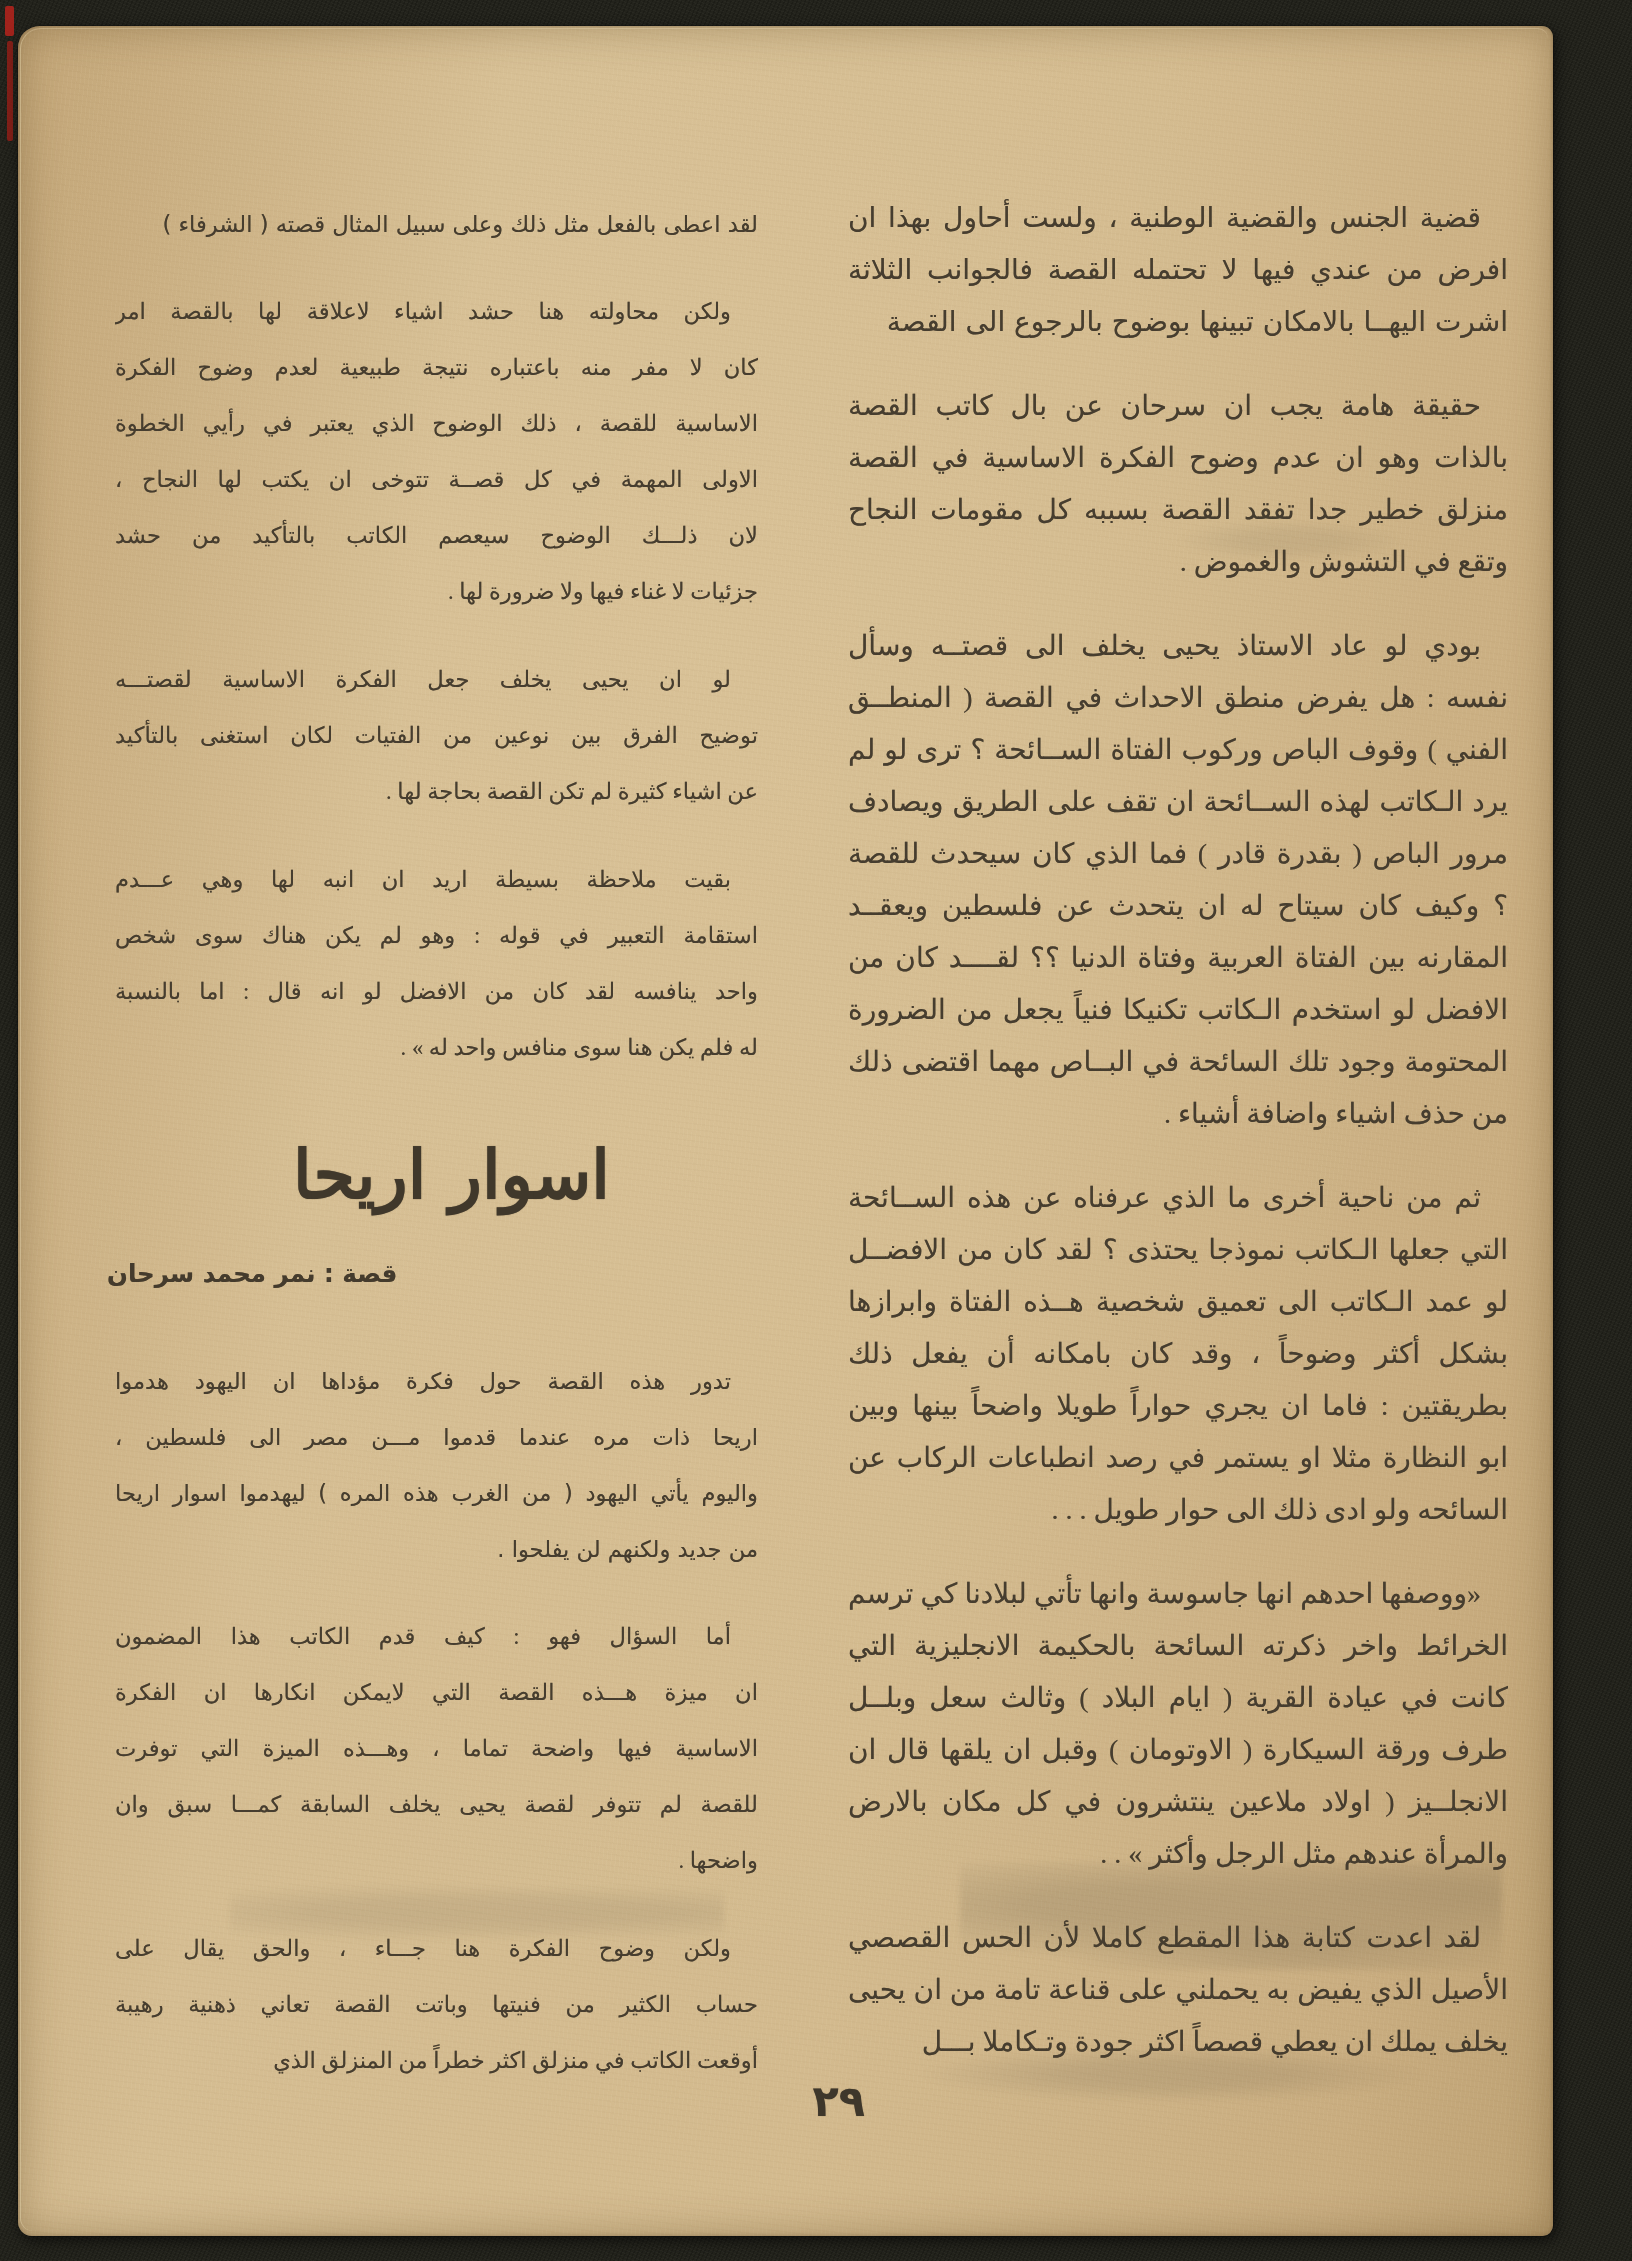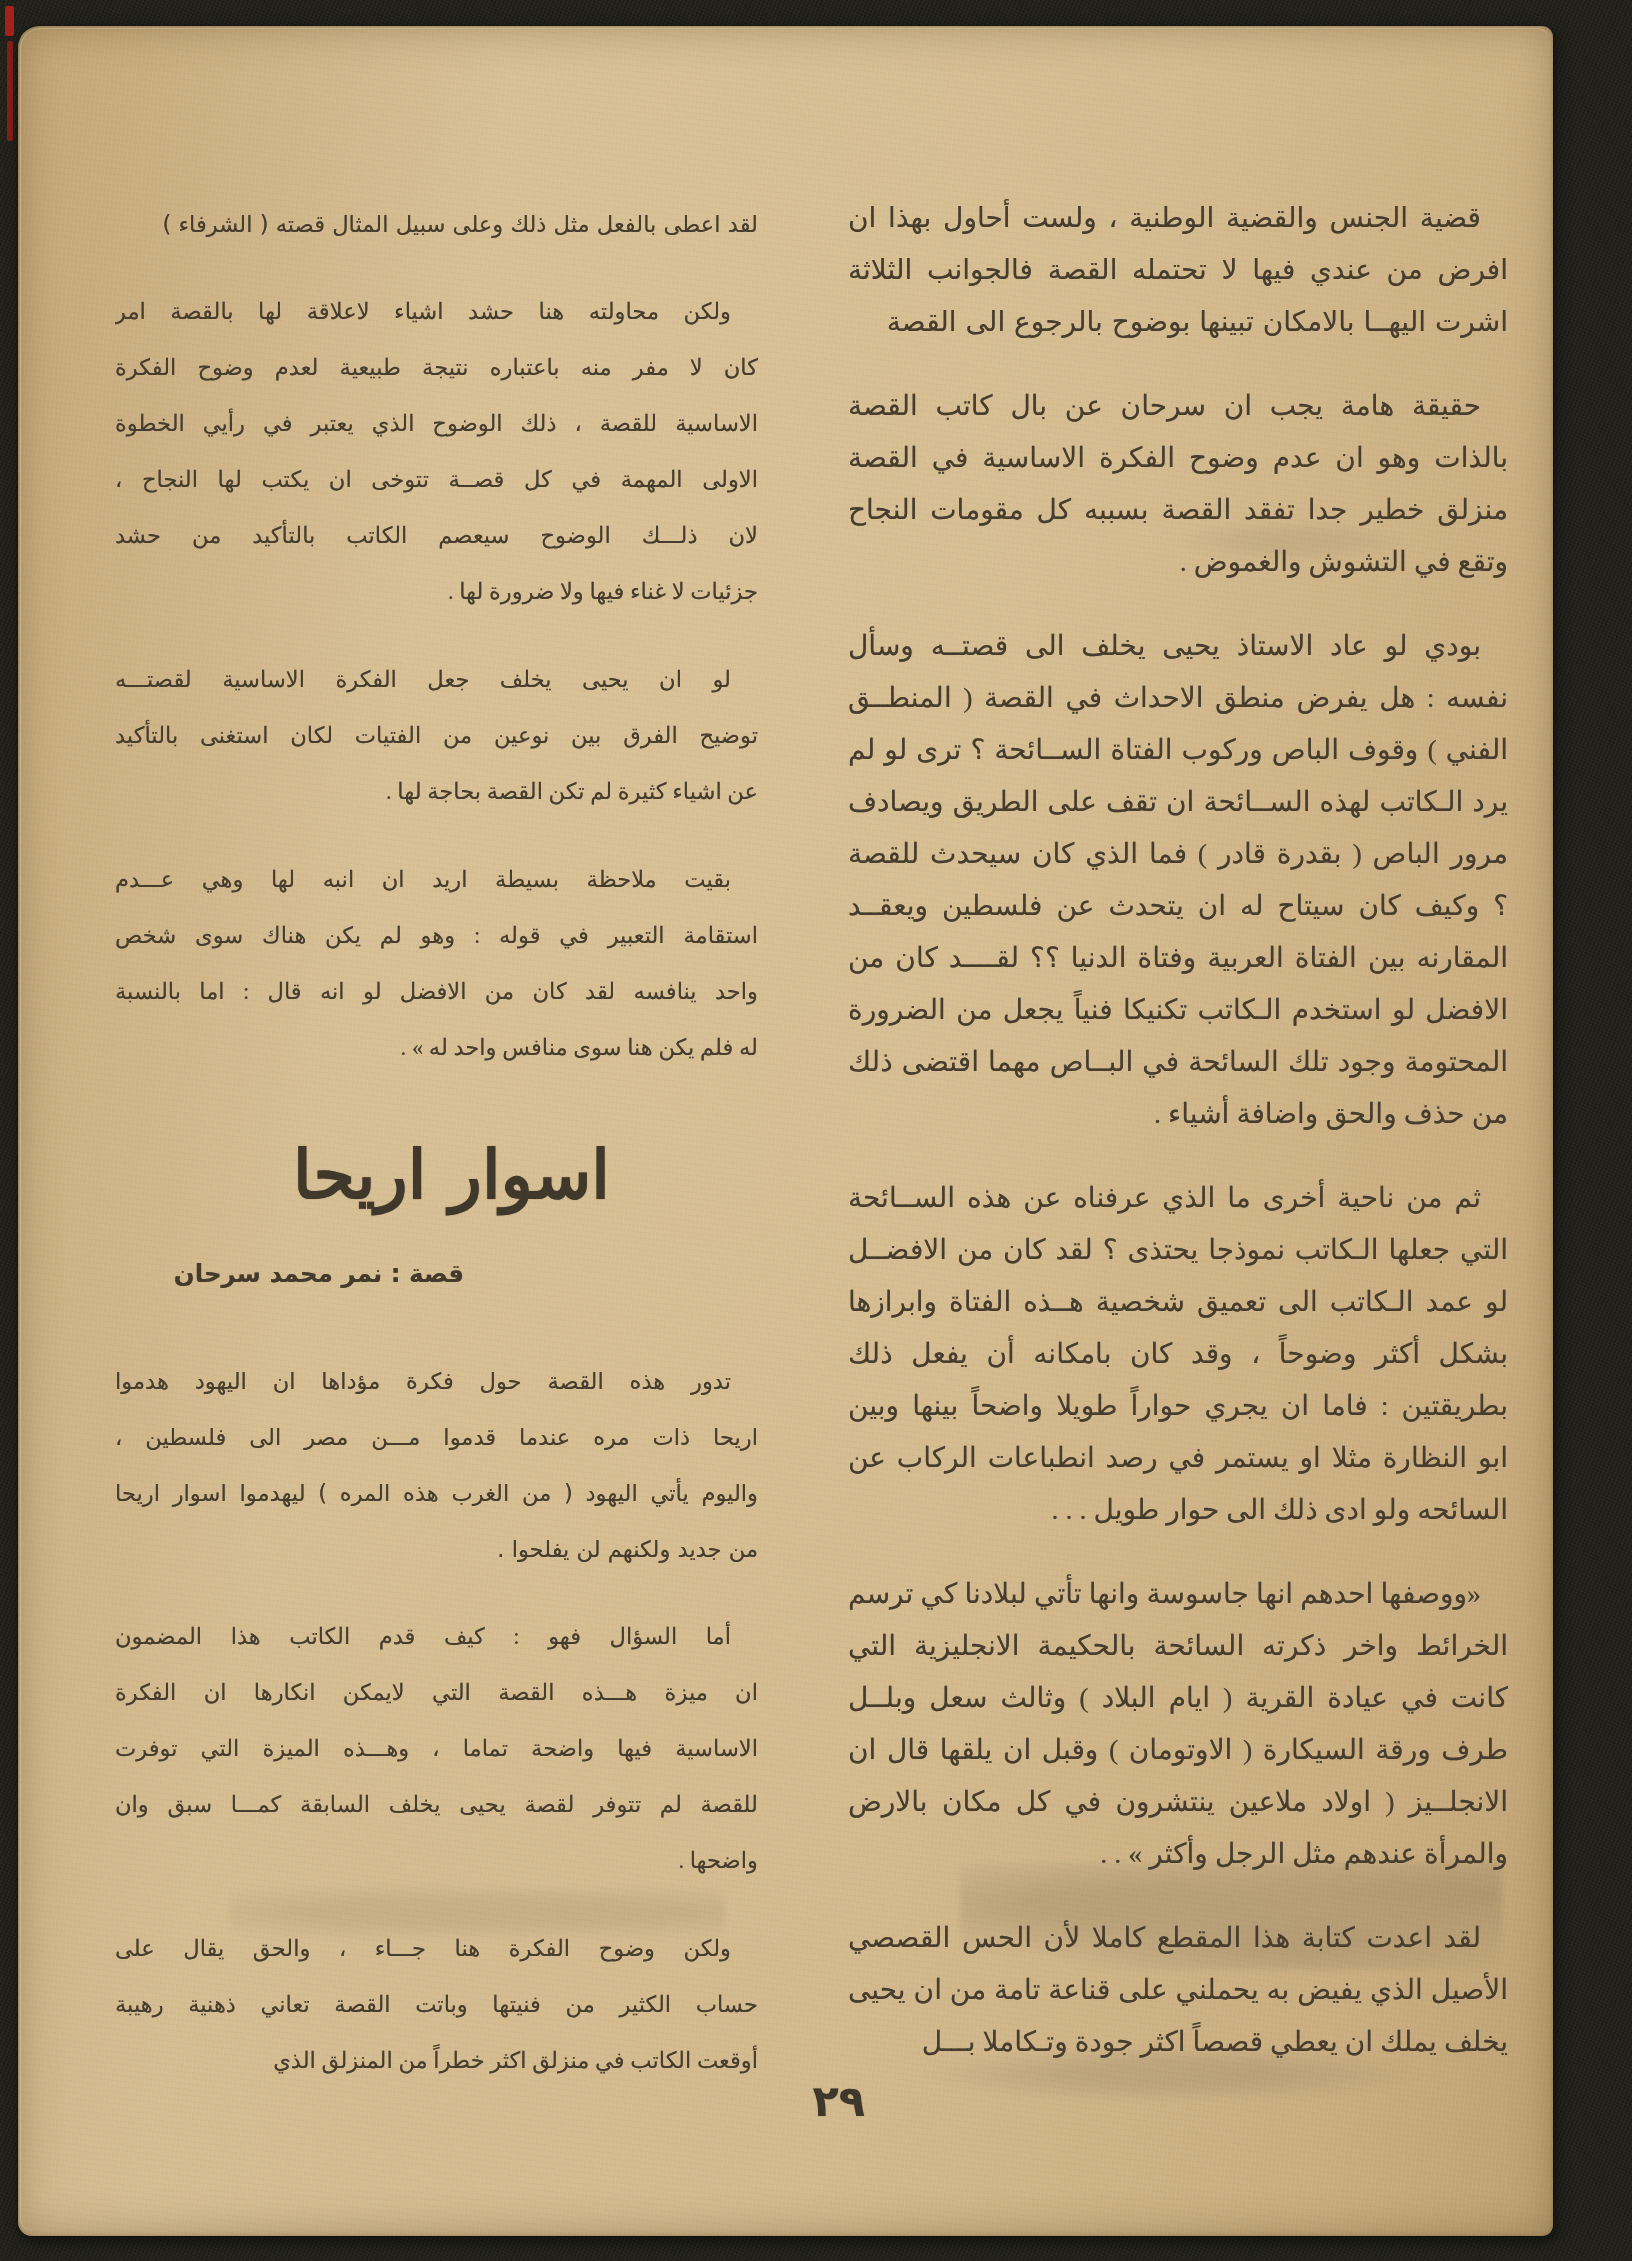--- a/index.html
+++ b/index.html
@@ -49,21 +49,21 @@
   .para .line:last-child{text-align-last:right;}
   .para .line:first-child:not(:only-child){padding-right:27px;}
   .heading{
     position:absolute;left:104px;top:1102px;width:659px;height:94px;
     direction:rtl;text-align:center;font-size:67px;line-height:94px;
     font-weight:700;color:#40382b;font-family:"DejaVu Serif", serif;
     text-shadow:0 0 0.9px rgba(60,48,30,.6);
   }
   .byline{
     position:absolute;left:89px;top:1222px;width:424px;height:52px;
-    direction:rtl;text-align:center;font-size:24.5px;line-height:52px;
+    direction:rtl;text-align:left;font-size:24.5px;line-height:52px;
     font-weight:700;color:#443b2d;text-shadow:0 0 0.5px rgba(60,48,30,.6);
   }
   .pageno{
     position:absolute;left:725px;top:2047px;width:122px;height:57px;
     font-size:43px;line-height:57px;font-weight:700;
     color:#3e372b;text-shadow:0 0 0.9px rgba(60,48,30,.5);
   }
   .smudge{position:absolute;pointer-events:none;filter:blur(3.3px);}
   .smudge-a{left:942px;top:1836px;width:542px;height:108px;opacity:.16;
     background:
@@ -155,21 +155,21 @@
       <div class="para">
         <div class="line">بودي لو عاد الاستاذ يحيى يخلف الى قصتــه وسأل</div>
         <div class="line">نفسه : هل يفرض منطق الاحداث في القصة ( المنطــق</div>
         <div class="line">الفني ) وقوف الباص وركوب الفتاة الســائحة ؟ ترى لو لم</div>
         <div class="line">يرد الـكاتب لهذه الســائحة ان تقف على الطريق ويصادف</div>
         <div class="line">مرور الباص ( بقدرة قادر ) فما الذي كان سيحدث للقصة</div>
         <div class="line">؟ وكيف كان سيتاح له ان يتحدث عن فلسطين ويعقــد</div>
         <div class="line">المقارنه بين الفتاة العربية وفتاة الدنيا ؟؟ لقــــد كان من</div>
         <div class="line">الافضل لو استخدم الـكاتب تكنيكا فنياً يجعل من الضرورة</div>
         <div class="line">المحتومة وجود تلك السائحة في البــاص مهما اقتضى ذلك</div>
-        <div class="line">من حذف والحق واضافة أشياء .</div>
+        <div class="line">من حذف اشياء واضافة أشياء .</div>
       </div>
       <div class="para">
         <div class="line">ثم من ناحية أخرى ما الذي عرفناه عن هذه الســائحة</div>
         <div class="line">التي جعلها الـكاتب نموذجا يحتذى ؟ لقد كان من الافضــل</div>
         <div class="line">لو عمد الـكاتب الى تعميق شخصية هــذه الفتاة وابرازها</div>
         <div class="line">بشكل أكثر وضوحاً ، وقد كان بامكانه أن يفعل ذلك</div>
         <div class="line">بطريقتين : فاما ان يجري حواراً طويلا واضحاً بينها وبين</div>
         <div class="line">ابو النظارة مثلا او يستمر في رصد انطباعات الركاب عن</div>
         <div class="line">السائحه ولو ادى ذلك الى حوار طويل . . .</div>
       </div>

